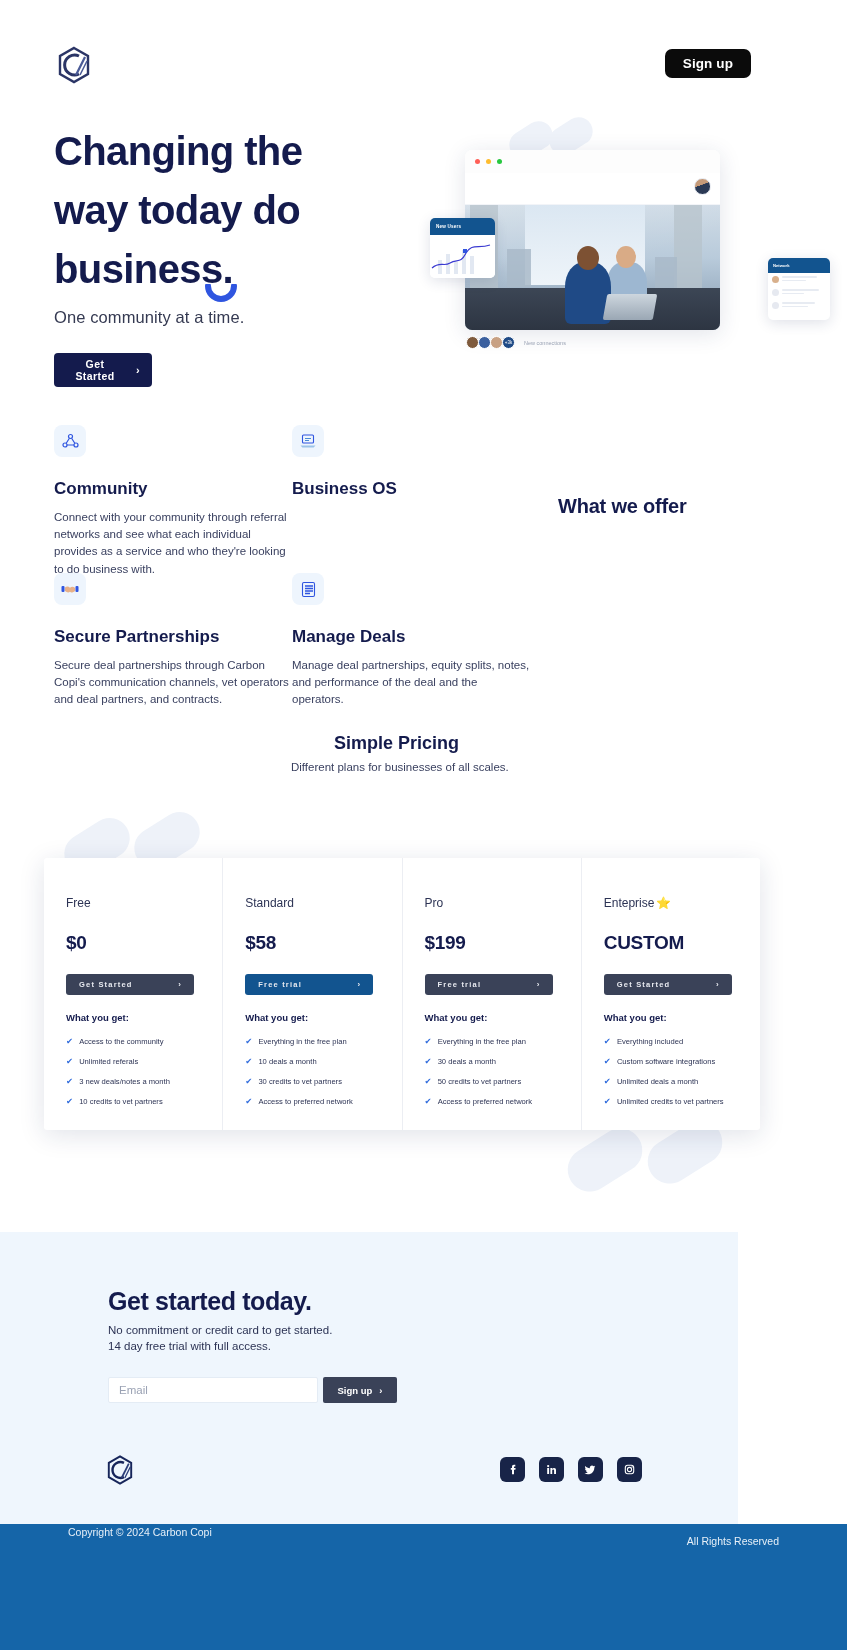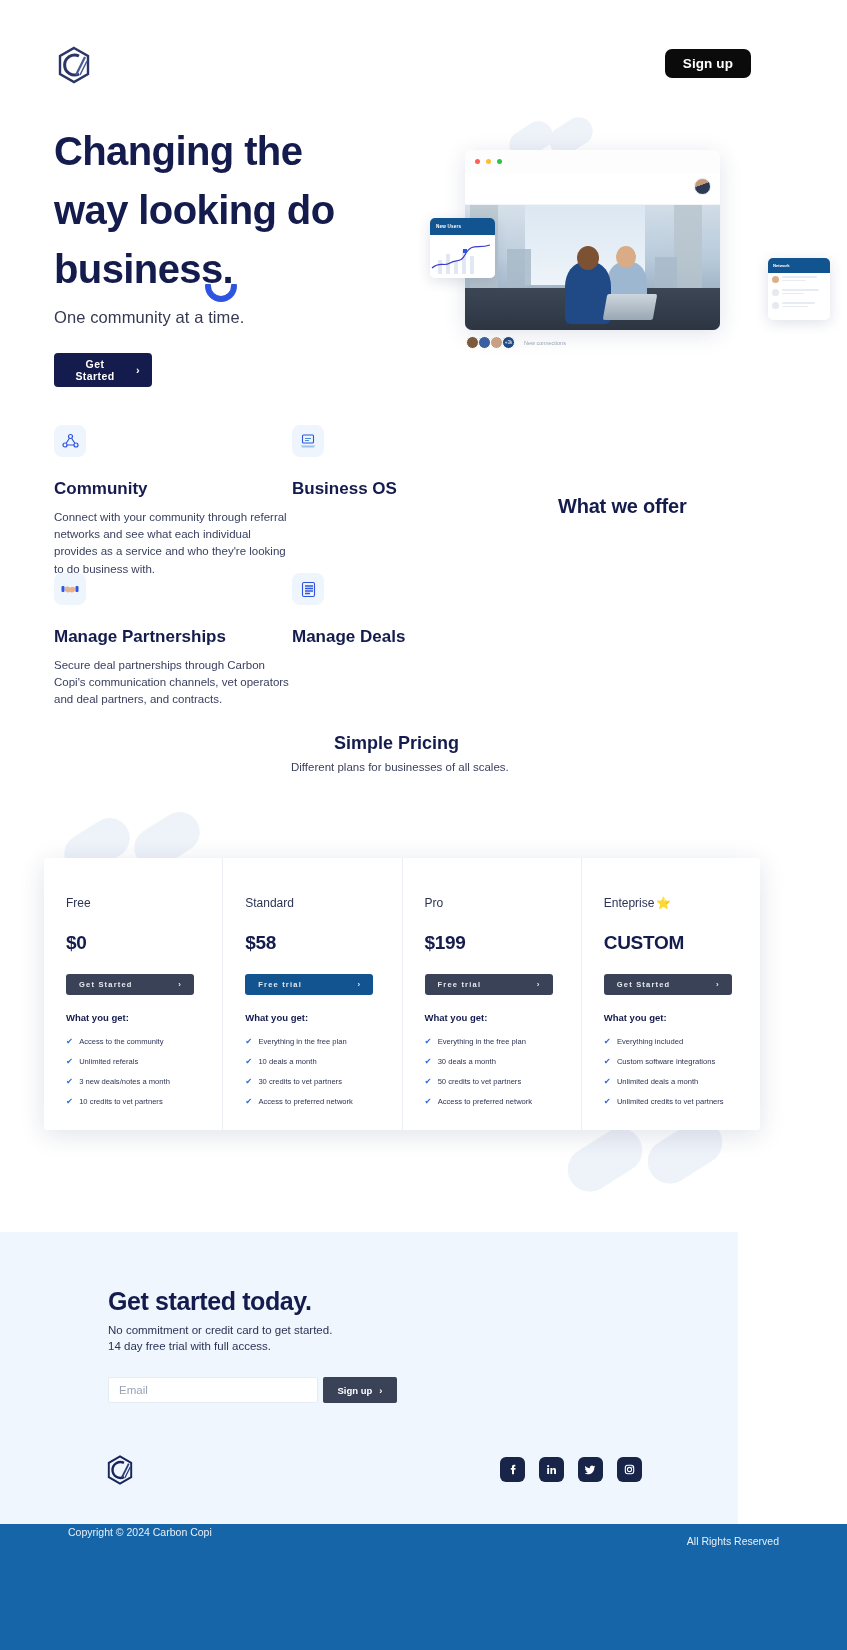--- a/index.html
+++ b/index.html
@@ -194,21 +194,21 @@
         <path d="M22 30 L31 12" stroke="#4a5a96" stroke-width="2.2"></path>
         <path d="M26 30 L33 16" stroke="#4a5a96" stroke-width="1.6"></path>
       </svg>
     </div>
     <button class="signup-top">Sign up</button>
   </div>
 
   <div class="hero">
     <div class="hero-title">
       <div>Changing the</div>
-      <div>way looking do</div>
+      <div>way today do</div>
       <div>business.</div>
     </div>
     <div class="hero-swoosh">
       <svg width="32" height="18" viewBox="0 0 32 18">
         <path d="M3 2 a13 13 0 0 0 26 0" fill="none" stroke="#2f55e0" stroke-width="6" stroke-linecap="round"></path>
       </svg>
     </div>
     <div class="hero-sub">One community at a time.</div>
     <button class="btn-get-started">
       <span>Get Started</span>
@@ -320,32 +320,33 @@
     </div>
 
     <div class="feature" style="left:54px; top:158px;">
       <div class="feat-icon">
         <svg width="18" height="14" viewBox="0 0 18 14">
           <rect x="0.5" y="4" width="3" height="6" rx="1" fill="#2f55e0"></rect>
           <rect x="14.5" y="4" width="3" height="6" rx="1" fill="#2f55e0"></rect>
           <path d="M4 5.5 C6 4 7.5 4.5 9 5.8 C10.5 4.5 12 4.5 14 5.8 L14 9 C12 10.6 10 11 9 9.8 C7.5 11 5.8 10.6 4 9 Z" fill="#e7b088"></path>
         </svg>
       </div>
-      <div class="feat-title">Manage Partnerships</div>
+      <div class="feat-title">Secure Partnerships</div>
       <div class="feat-desc">Secure deal partnerships through Carbon Copi's communication channels, vet operators and deal partners, and contracts.</div>
     </div>
 
     <div class="feature" style="left:292px; top:158px;">
       <div class="feat-icon">
         <svg width="15" height="17" viewBox="0 0 15 17">
           <rect x="1.5" y="1.5" width="12" height="14" rx="1.4" fill="none" stroke="#2f55e0" stroke-width="1.1"></rect>
           <path d="M4 5 h8 M4 7.5 h8 M4 10 h8 M4 12.5 h5" stroke="#2f55e0" stroke-width="1.3"></path>
         </svg>
       </div>
       <div class="feat-title">Manage Deals</div>
+      <div class="feat-desc">Manage deal partnerships, equity splits, notes, and performance of the deal and the operators.</div>
     </div>
 
     <div class="what-we-offer">What we offer</div>
   </div>
 
   <div class="pricing-head">
     <div class="pricing-title">Simple Pricing</div>
     <div class="pricing-sub">Different plans for businesses of all scales.</div>
   </div>
 

